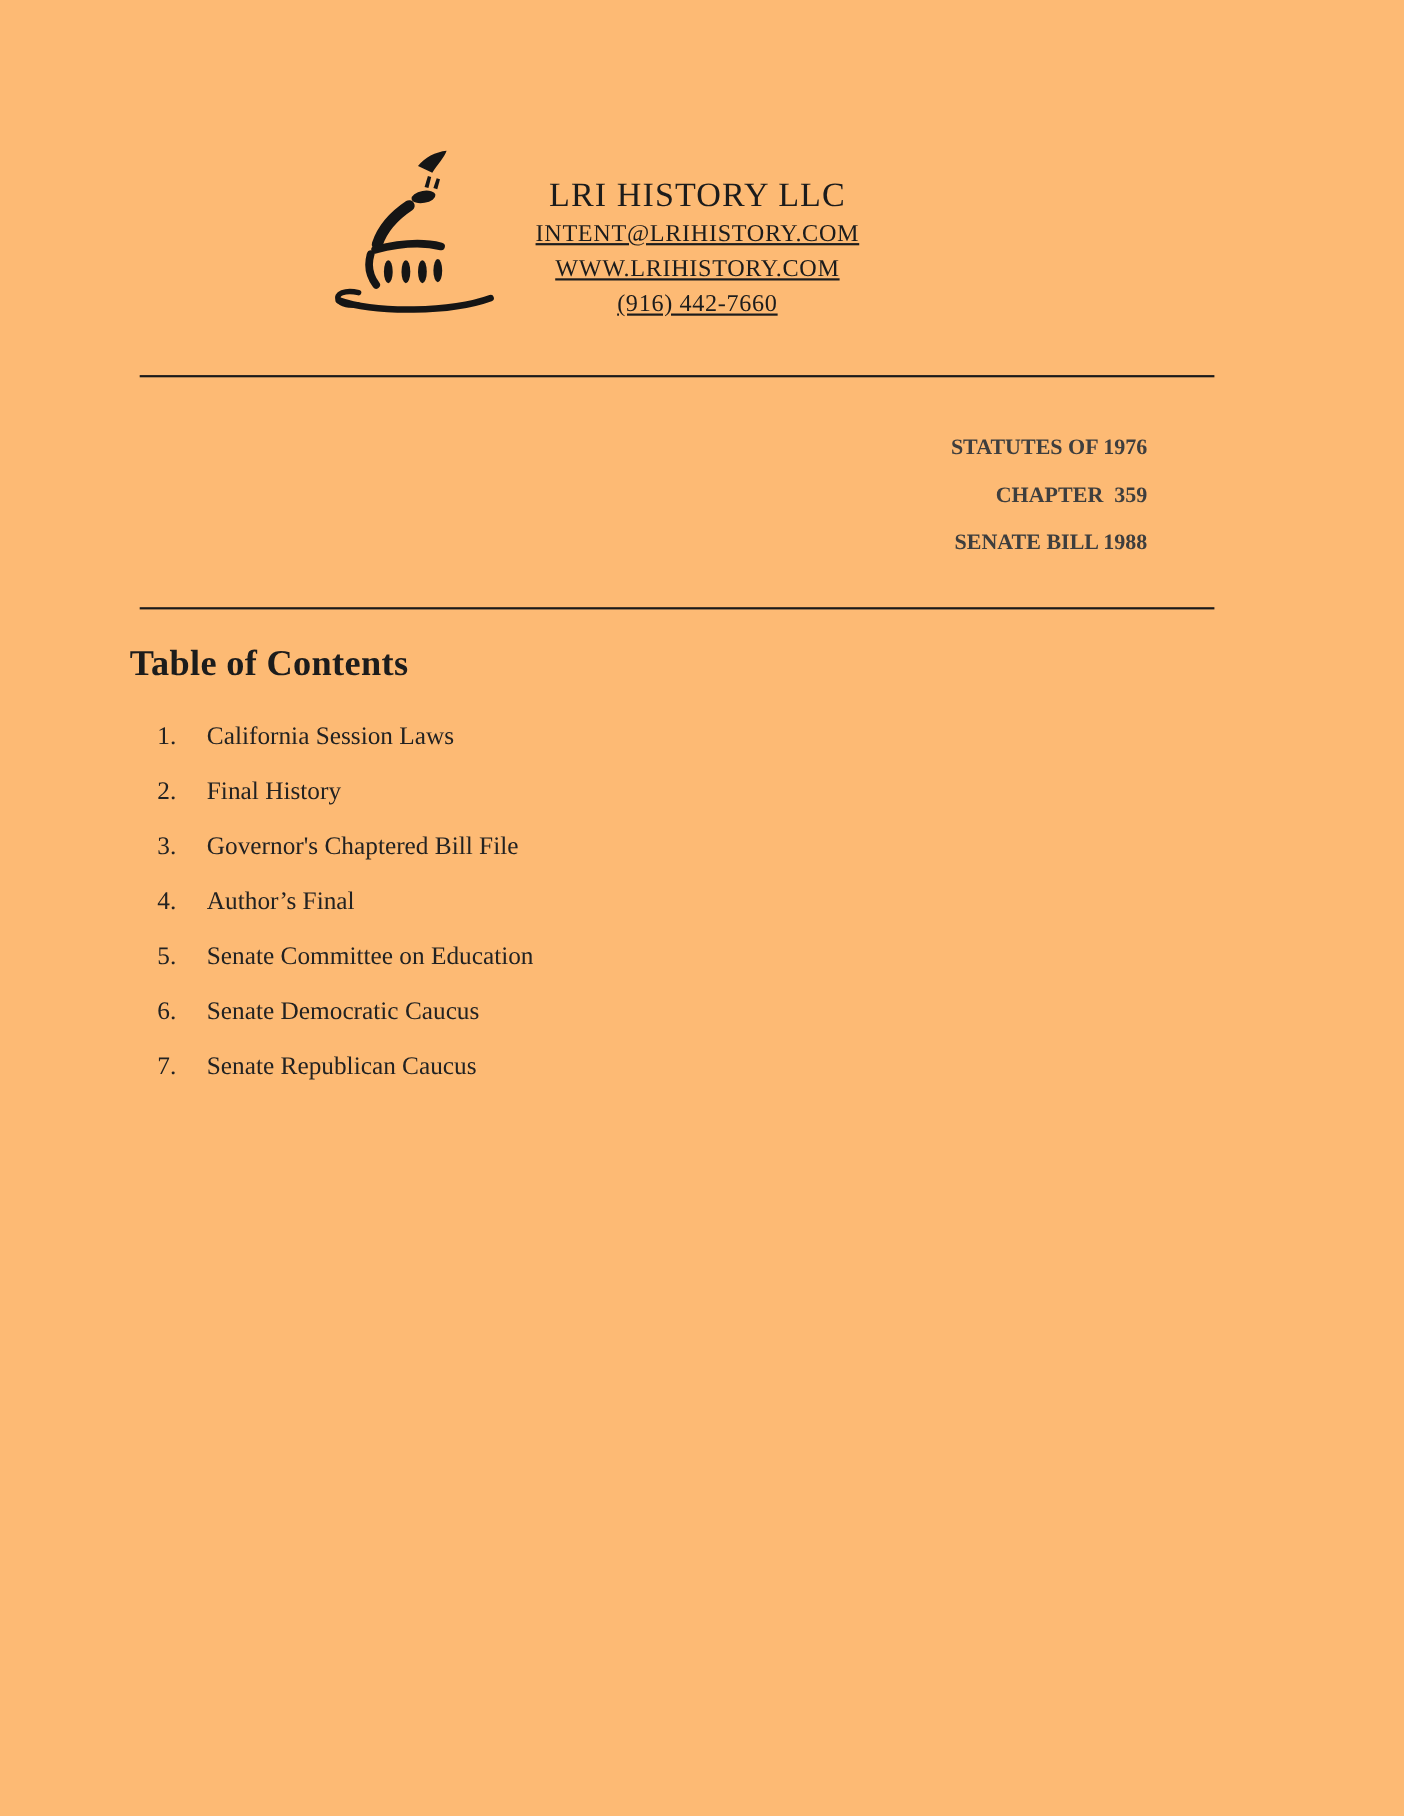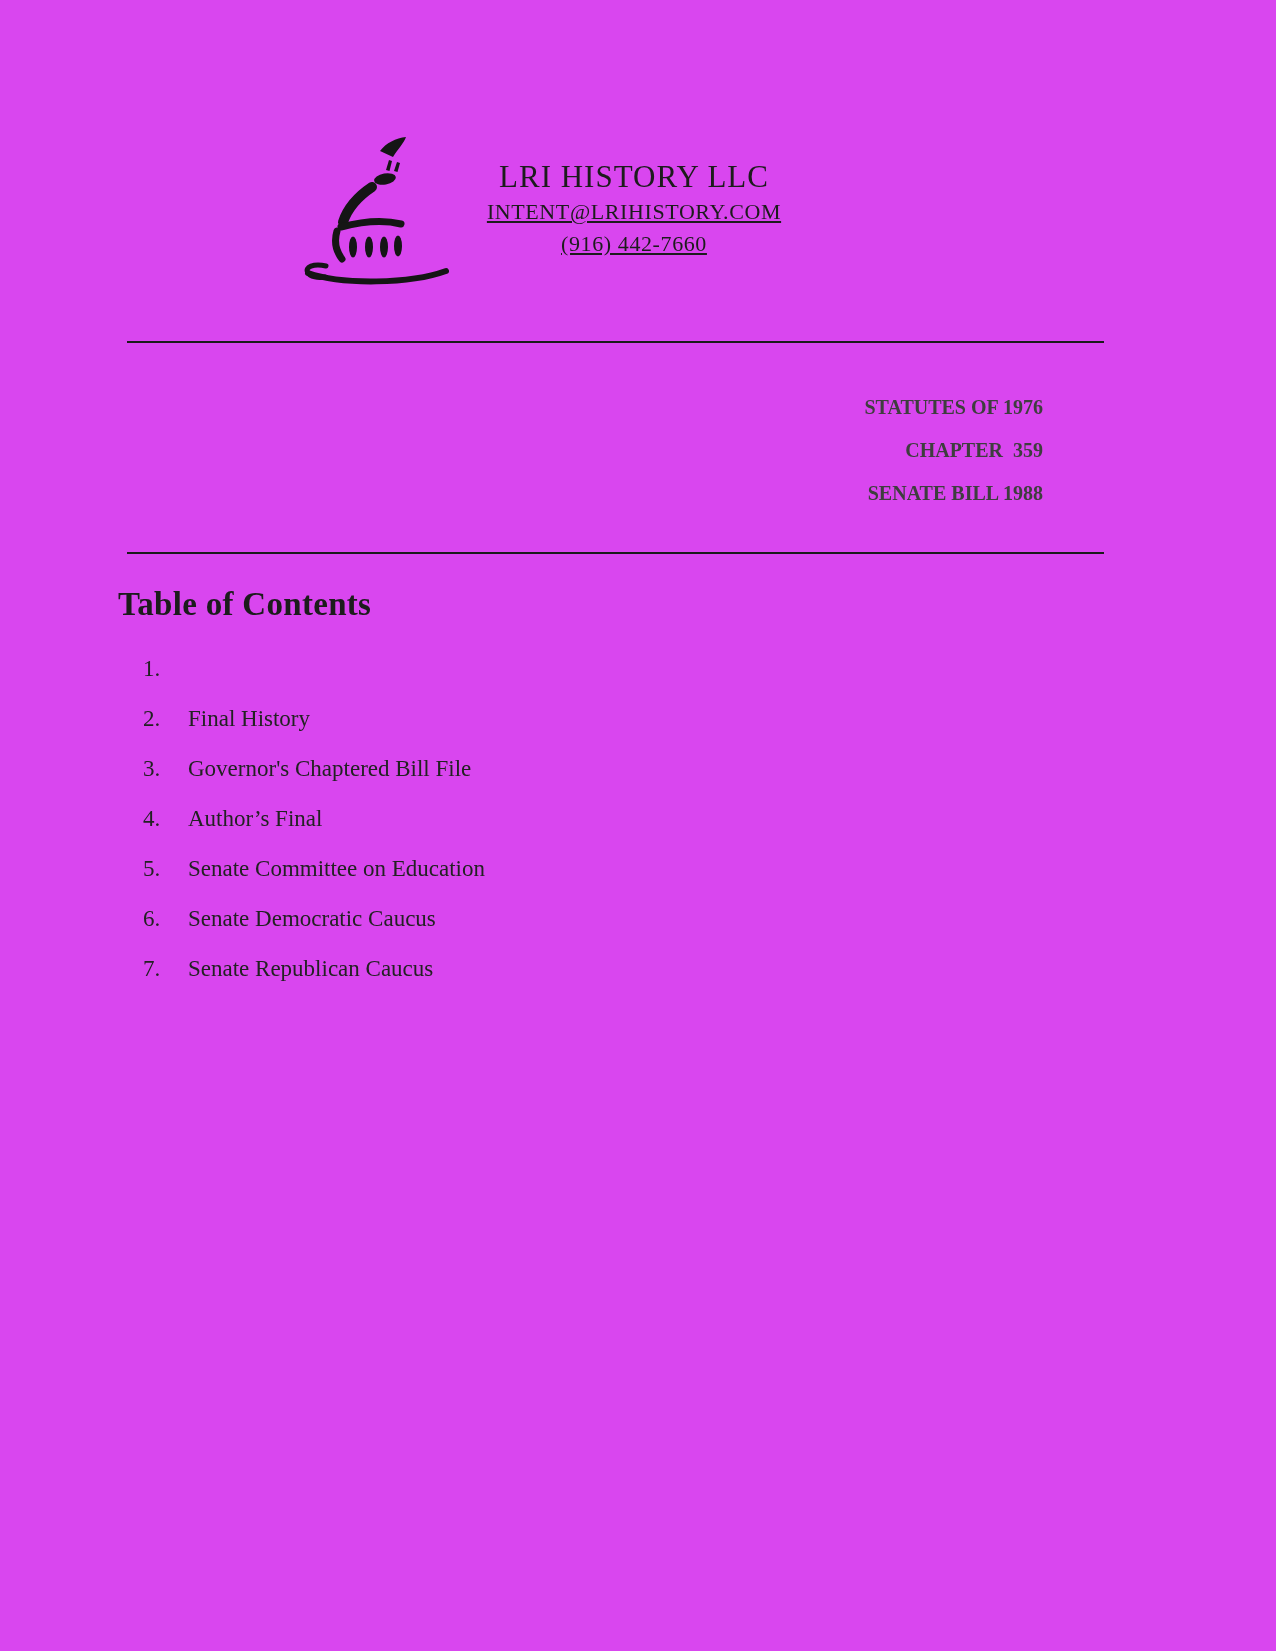--- a/index.html
+++ b/index.html
@@ -4,21 +4,21 @@
 <style>
   html, body {
     margin: 0;
     padding: 0;
     background: #ffffff;
   }
   .page {
     position: relative;
     width: 1276px;
     height: 1651px;
-    background: #d946ef;
+    background: #fdba74;
     font-family: "Liberation Serif", "DejaVu Serif", serif;
     color: #1c1c1c;
     overflow: hidden;
   }
 
   
   .logo {
     position: absolute;
     left: 292px;
     top: 124px;
@@ -137,37 +137,39 @@
 
       <path d="M34,142 C22,139 12,143 16,149 C18,153 26,154 33,153" stroke-width="5"></path>
 
       <path d="M16,149 C50,161 118,160 154,147" stroke-width="6"></path>
     </g>
   </svg>
 
   <div class="header-text">
     <div class="company-name">LRI HISTORY LLC</div>
     <div class="contact-line">INTENT@LRIHISTORY.COM</div>
+    <div class="contact-line">WWW.LRIHISTORY.COM</div>
     <div class="contact-line">(916) 442-7660</div>
   </div>
 
   <div class="rule rule-top"></div>
   <div class="rule rule-bottom"></div>
 
   <div class="case-header">
     <div class="case-line">STATUTES OF 1976</div>
     <div class="case-line">CHAPTER  359</div>
     <div class="case-line">SENATE BILL 1988</div>
   </div>
 
   <div class="toc-title">Table of Contents</div>
 
   <div class="toc-list">
     <div class="toc-row">
       <span class="toc-num">1.</span>
+      <span class="toc-label">California Session Laws</span>
     </div>
     <div class="toc-row">
       <span class="toc-num">2.</span>
       <span class="toc-label">Final History</span>
     </div>
     <div class="toc-row">
       <span class="toc-num">3.</span>
       <span class="toc-label">Governor's Chaptered Bill File</span>
     </div>
     <div class="toc-row">

